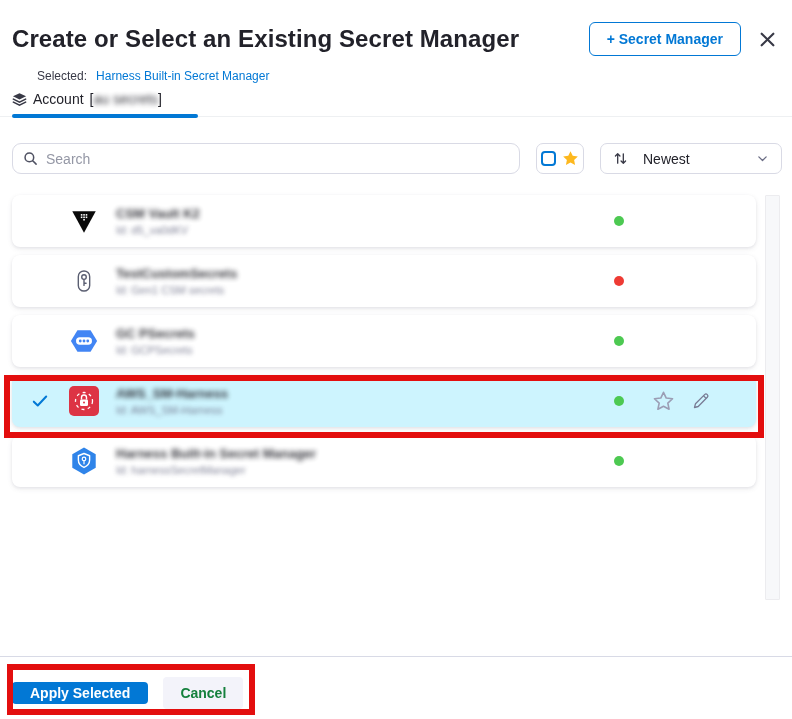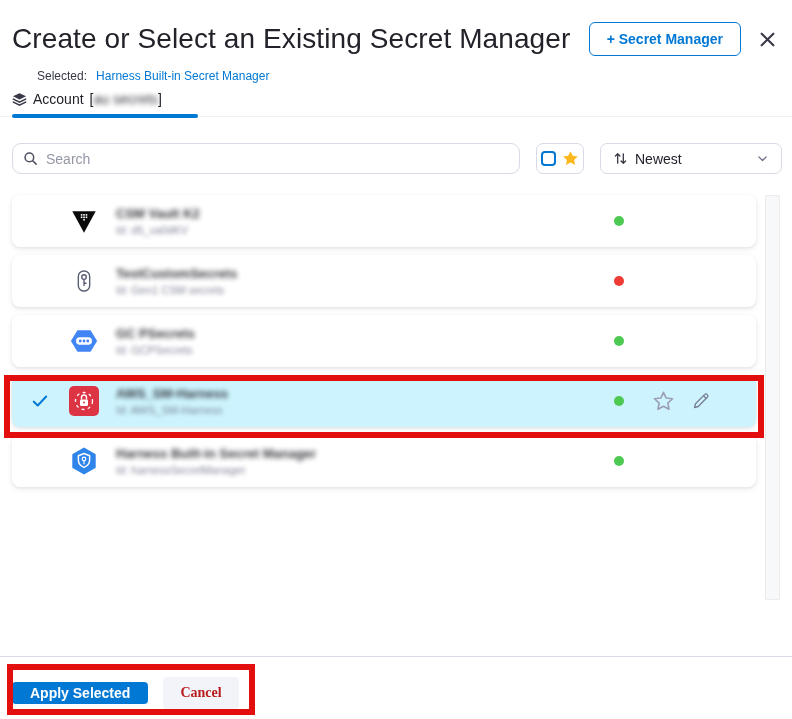--- a/index.html
+++ b/index.html
@@ -6,21 +6,21 @@
   html,body { width:792px; height:719px; }
   body {
     font-family:"Liberation Sans", sans-serif;
     background:#ffffff;
     color:#22222a;
     position:relative;
     overflow:hidden;
   }
   
   .header { display:flex; align-items:center; padding:22px 16px 0 12px; }
-  .title { font-size:28px; font-weight:400; letter-spacing:.1px; flex:1; }
+  .title { font-size:24px; font-weight:700; letter-spacing:.1px; flex:1; }
   .new-sm-btn {
     background:#fff; border:1.5px solid #0278d5; color:#0278d5;
     font-family:inherit; font-weight:700; font-size:14px;
     border-radius:6px; height:31px; padding:16px 17px; cursor:pointer;
     display:inline-flex; align-items:center;
   }
   .close-btn { background:none; border:none; cursor:pointer; margin-left:18px; display:flex; align-items:center; }
   
   .selected-line { padding:13px 12px 0 12px; font-size:12px; display:flex; align-items:baseline; }
   .selected-label { color:#383946;margin-left:25px; }
@@ -43,21 +43,21 @@
     border:none; outline:none; flex:1; font-family:inherit; font-size:14px; color:#22222a; margin-left:8px; background:transparent;
   }
   .search-box input::placeholder { color:#9497a5; }
   .fav-filter {
     height:31px; flex:0 0 48px; border:1px solid #d9dae5; border-radius:7px;
     display:flex; align-items:center; justify-content:center; gap:6px; cursor:pointer; background:#fff;
   }
   .fav-checkbox { width:15px; height:15px; border:2px solid #0278d5; border-radius:4px; background:#fff; }
   .sort-select {
     height:31px; flex:0 0 182px; border:1px solid #d9dae5; border-radius:7px;
-    display:flex; align-items:center; padding:0 12px; gap:7px; cursor:pointer; background:#fff;
+    display:flex; align-items:center; padding:0 12px; gap:15px; cursor:pointer; background:#fff;
     font-size:14px; color:#22222a;
   }
   .sort-label { flex:1; }
   
   .list { margin:21px 12px 0 12px; width:744px; }
   .row {
     height:52px; border-radius:8px; background:#fff; margin-bottom:8px;
     box-shadow:0 1px 3px rgba(40,41,61,.06), 0 2px 5px rgba(96,97,112,.12);
     display:flex; align-items:center; cursor:pointer;
   }
@@ -77,22 +77,22 @@
     background:#f7f8fa; border:1px solid #ececef; border-radius:1px;
   }
   
   .footer-divider { position:absolute; left:0; top:656px; width:792px; height:1px; background:#d8dae6; }
   .footer-buttons { position:absolute; left:12px; top:677px; display:flex; align-items:center; gap:15px; }
   .apply-btn {
     background:#0278d5; color:#fff; border:none; border-radius:4px; height:22px;
     padding:0 18px; font-family:inherit; font-size:14px; font-weight:700; cursor:pointer;
   }
   .cancel-btn {
-    background:#f3f3fa; color:#b91c1c; border:none; border-radius:4px; height:32px;
-    padding:0 17px; font-family:Liberation Serif, serif; font-size:14px; font-weight:700; cursor:pointer;
+    background:#f3f3fa; color:#15803d; border:none; border-radius:4px; height:32px;
+    padding:0 17px; font-family:Liberation Sans, sans-serif; font-size:14px; font-weight:700; cursor:pointer;
   }
   
   .annotation { position:absolute; border:6px solid #e30e0e; pointer-events:none; z-index:50; }
   .annotation-row { left:4px; top:375px; width:760px; height:63px; }
   .annotation-footer { left:7px; top:664px; width:248px; height:51px; }
   svg { display:block; }
 </style>
 </head>
 <body>
 

